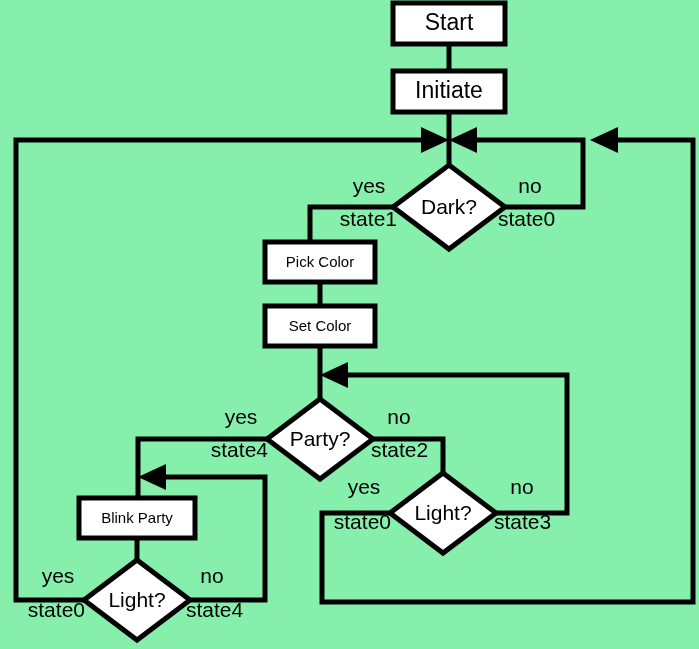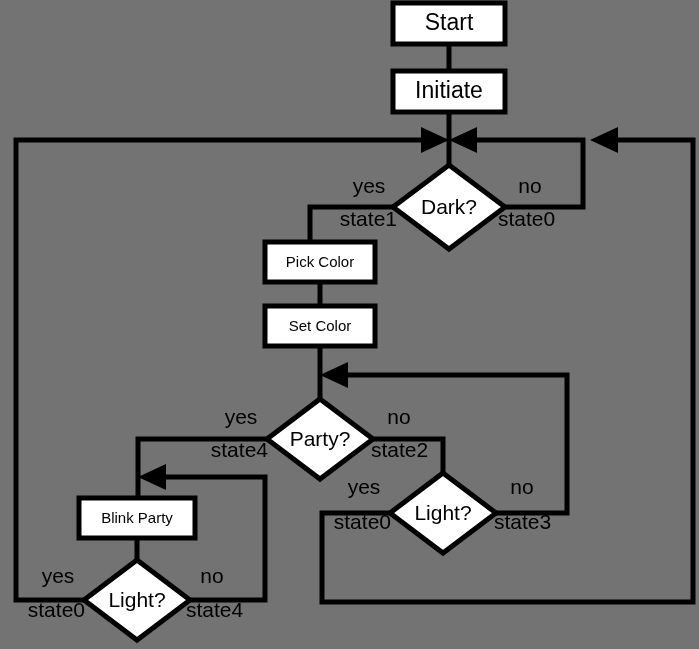--- a/index.html
+++ b/index.html
@@ -4,21 +4,21 @@
 <style>
   html, body {
     margin: 0;
     padding: 0;
     background: #ffffff;
   }
   #flowchart-root {
     position: relative;
     width: 699px;
     height: 649px;
-    background: #737373;
+    background: #86efac;
     font-family: "Liberation Sans", "DejaVu Sans", sans-serif;
     overflow: hidden;
   }
   #flow-svg {
     position: absolute;
     top: 0;
     left: 0;
     width: 699px;
     height: 649px;
   }

